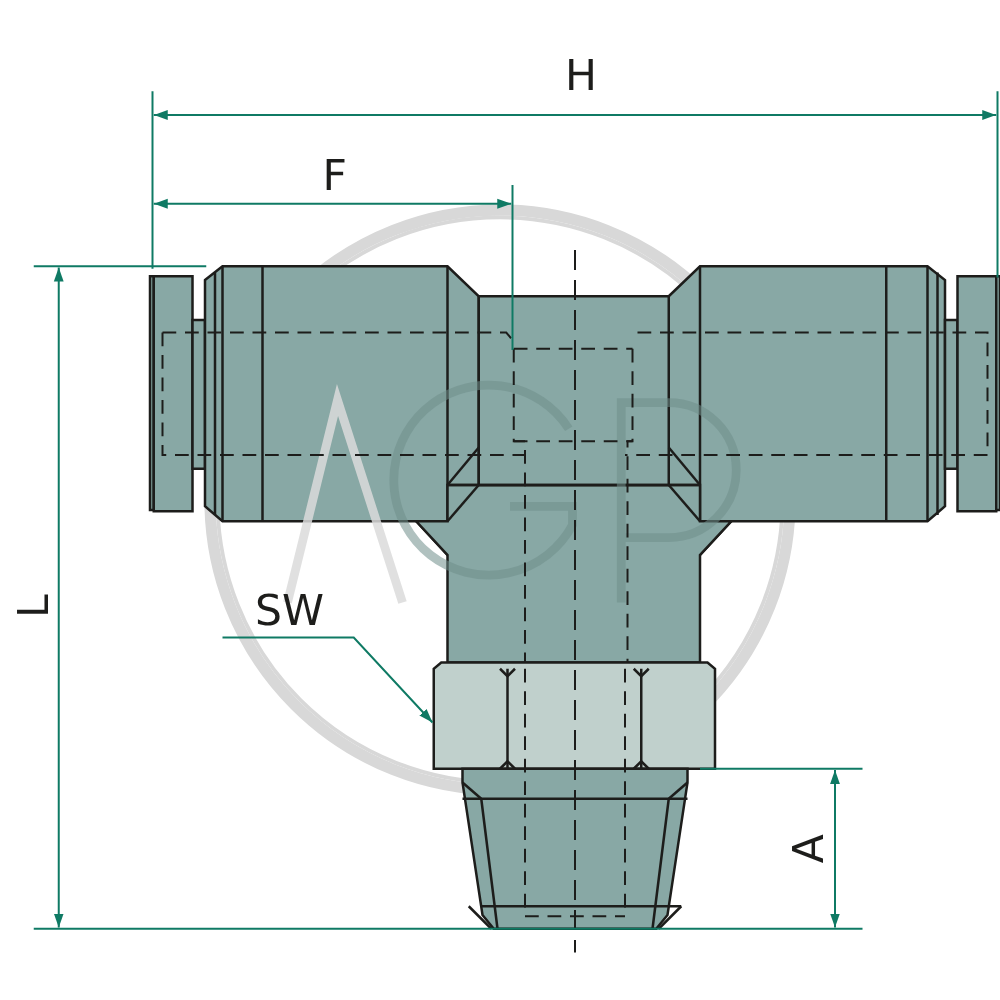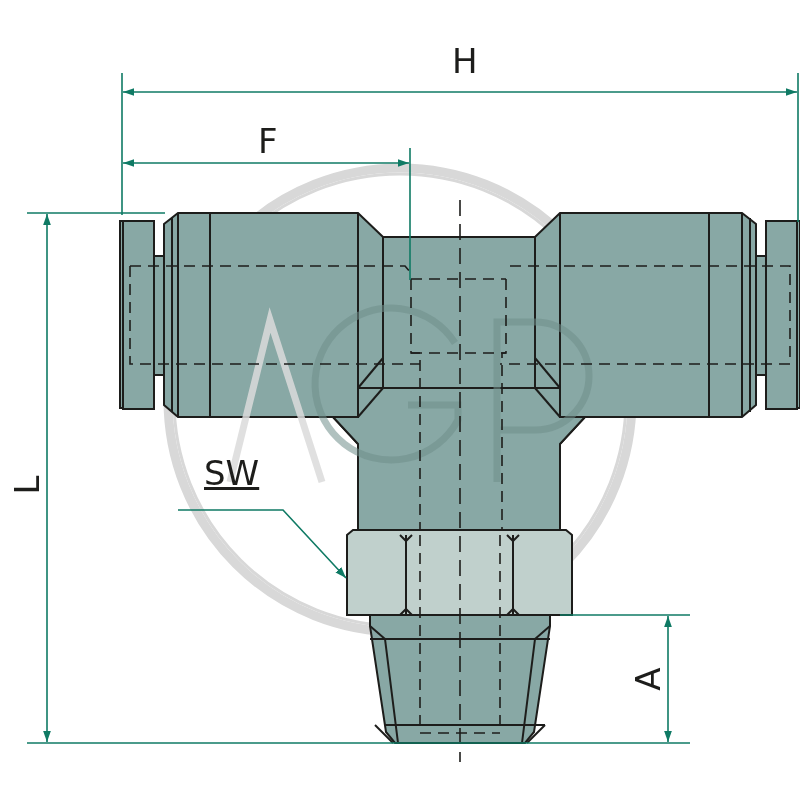--- a/index.html
+++ b/index.html
@@ -122,14 +122,14 @@
     <line x1="560" y1="615" x2="690" y2="615"></line>
     <line x1="668" y1="616" x2="668" y2="742" marker-start="url(#arr)" marker-end="url(#arr)"></line>
 
     <polyline points="178,510 283,510 346,578" marker-end="url(#arr)"></polyline>
   </g>
 </svg>
 
 <div class="dim-label" style="left:452px; top:44px;">H</div>
 <div class="dim-label" style="left:258px; top:124px;">F</div>
 <div class="dim-label label-rot" style="left:18px; top:468px;">L</div>
-<div class="dim-label" style="left:204px; top:456px;text-decoration:underline;">SW</div>
+<div class="dim-label" style="left:204px; top:472px;">SW</div>
 <div class="dim-label label-rot" style="left:636px; top:662px;">A</div>
 
 </body></html>

